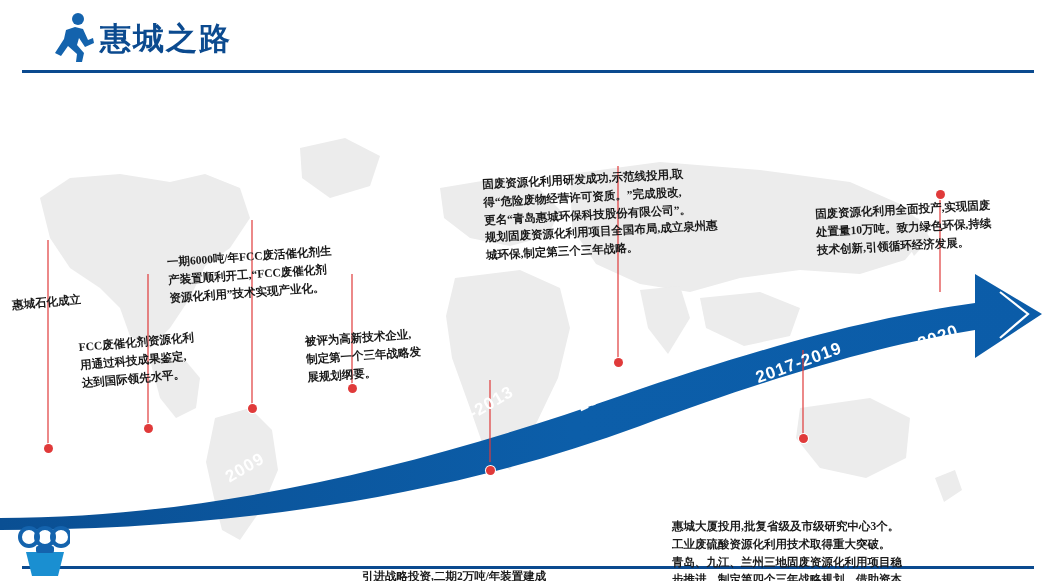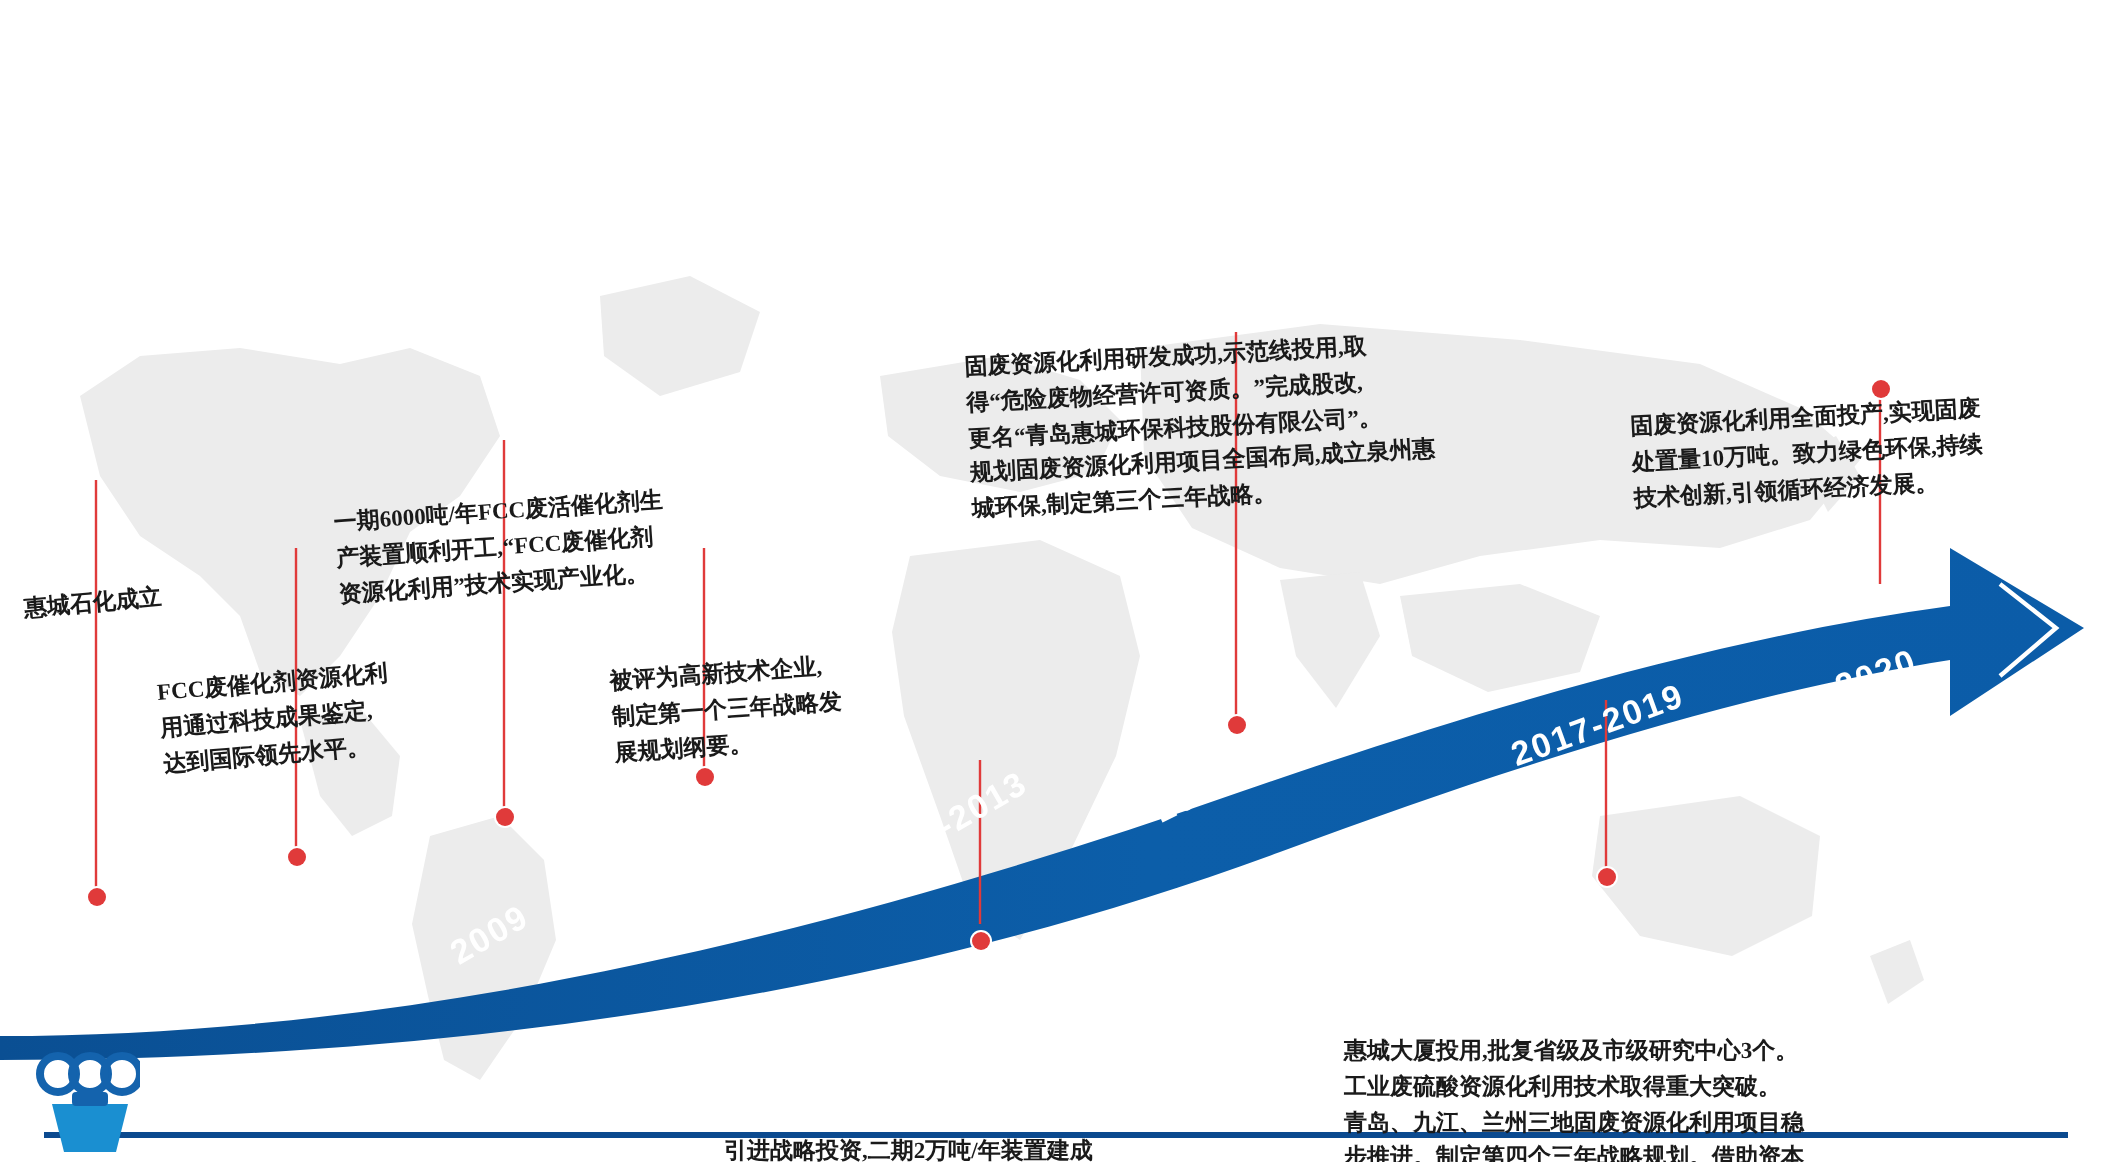--- a/index.html
+++ b/index.html
@@ -170,20 +170,30 @@
     <line x1="148" y1="196" y2="352" x2="148" stroke="#e03a3a" stroke-width="1.2"></line>
     <line x1="252" y1="142" y2="332" x2="252" stroke="#e03a3a" stroke-width="1.2"></line>
     <line x1="352" y1="196" y2="312" x2="352" stroke="#e03a3a" stroke-width="1.2"></line>
     <line x1="618" y1="88" y2="286" x2="618" stroke="#e03a3a" stroke-width="1.2"></line>
     <line x1="940" y1="116" y2="214" x2="940" stroke="#e03a3a" stroke-width="1.2"></line>
 
     <line x1="490" y1="302" y2="384" x2="490" stroke="#e03a3a" stroke-width="1.2"></line>
     <line x1="803" y1="272" y2="360" x2="803" stroke="#e03a3a" stroke-width="1.2"></line>
   </svg>
 
+  <div class="header">
+    <svg class="runner-icon" viewBox="0 0 48 52">
+      <g fill="#1463ad">
+        <circle cx="30" cy="7" r="6"></circle>
+        <path d="M27,15 L35,17 L40,28 L45,26 L46,31 L37,35 L31,26 L29,33 L36,41 L34,50 L28,50 L29,42 L20,34 L13,44 L7,41 L16,27 L18,18 Z"></path>
+      </g>
+    </svg>
+    <div class="header-title">惠城之路</div>
+    <div class="header-rule"></div>
+  </div>
 
   <div class="footer-rule"></div>
   <svg class="footer-logo" viewBox="0 0 52 54">
     <g fill="#1463ad">
       <circle cx="11" cy="13" r="9" fill="none" stroke="#1463ad" stroke-width="4"></circle>
       <circle cx="27" cy="13" r="9" fill="none" stroke="#1463ad" stroke-width="4"></circle>
       <circle cx="43" cy="13" r="9" fill="none" stroke="#1463ad" stroke-width="4"></circle>
       <path d="M8,28 L46,28 L40,52 L14,52 Z" fill="#1a8fd1"></path>
       <rect x="18" y="22" width="18" height="7" rx="2"></rect>
     </g>

